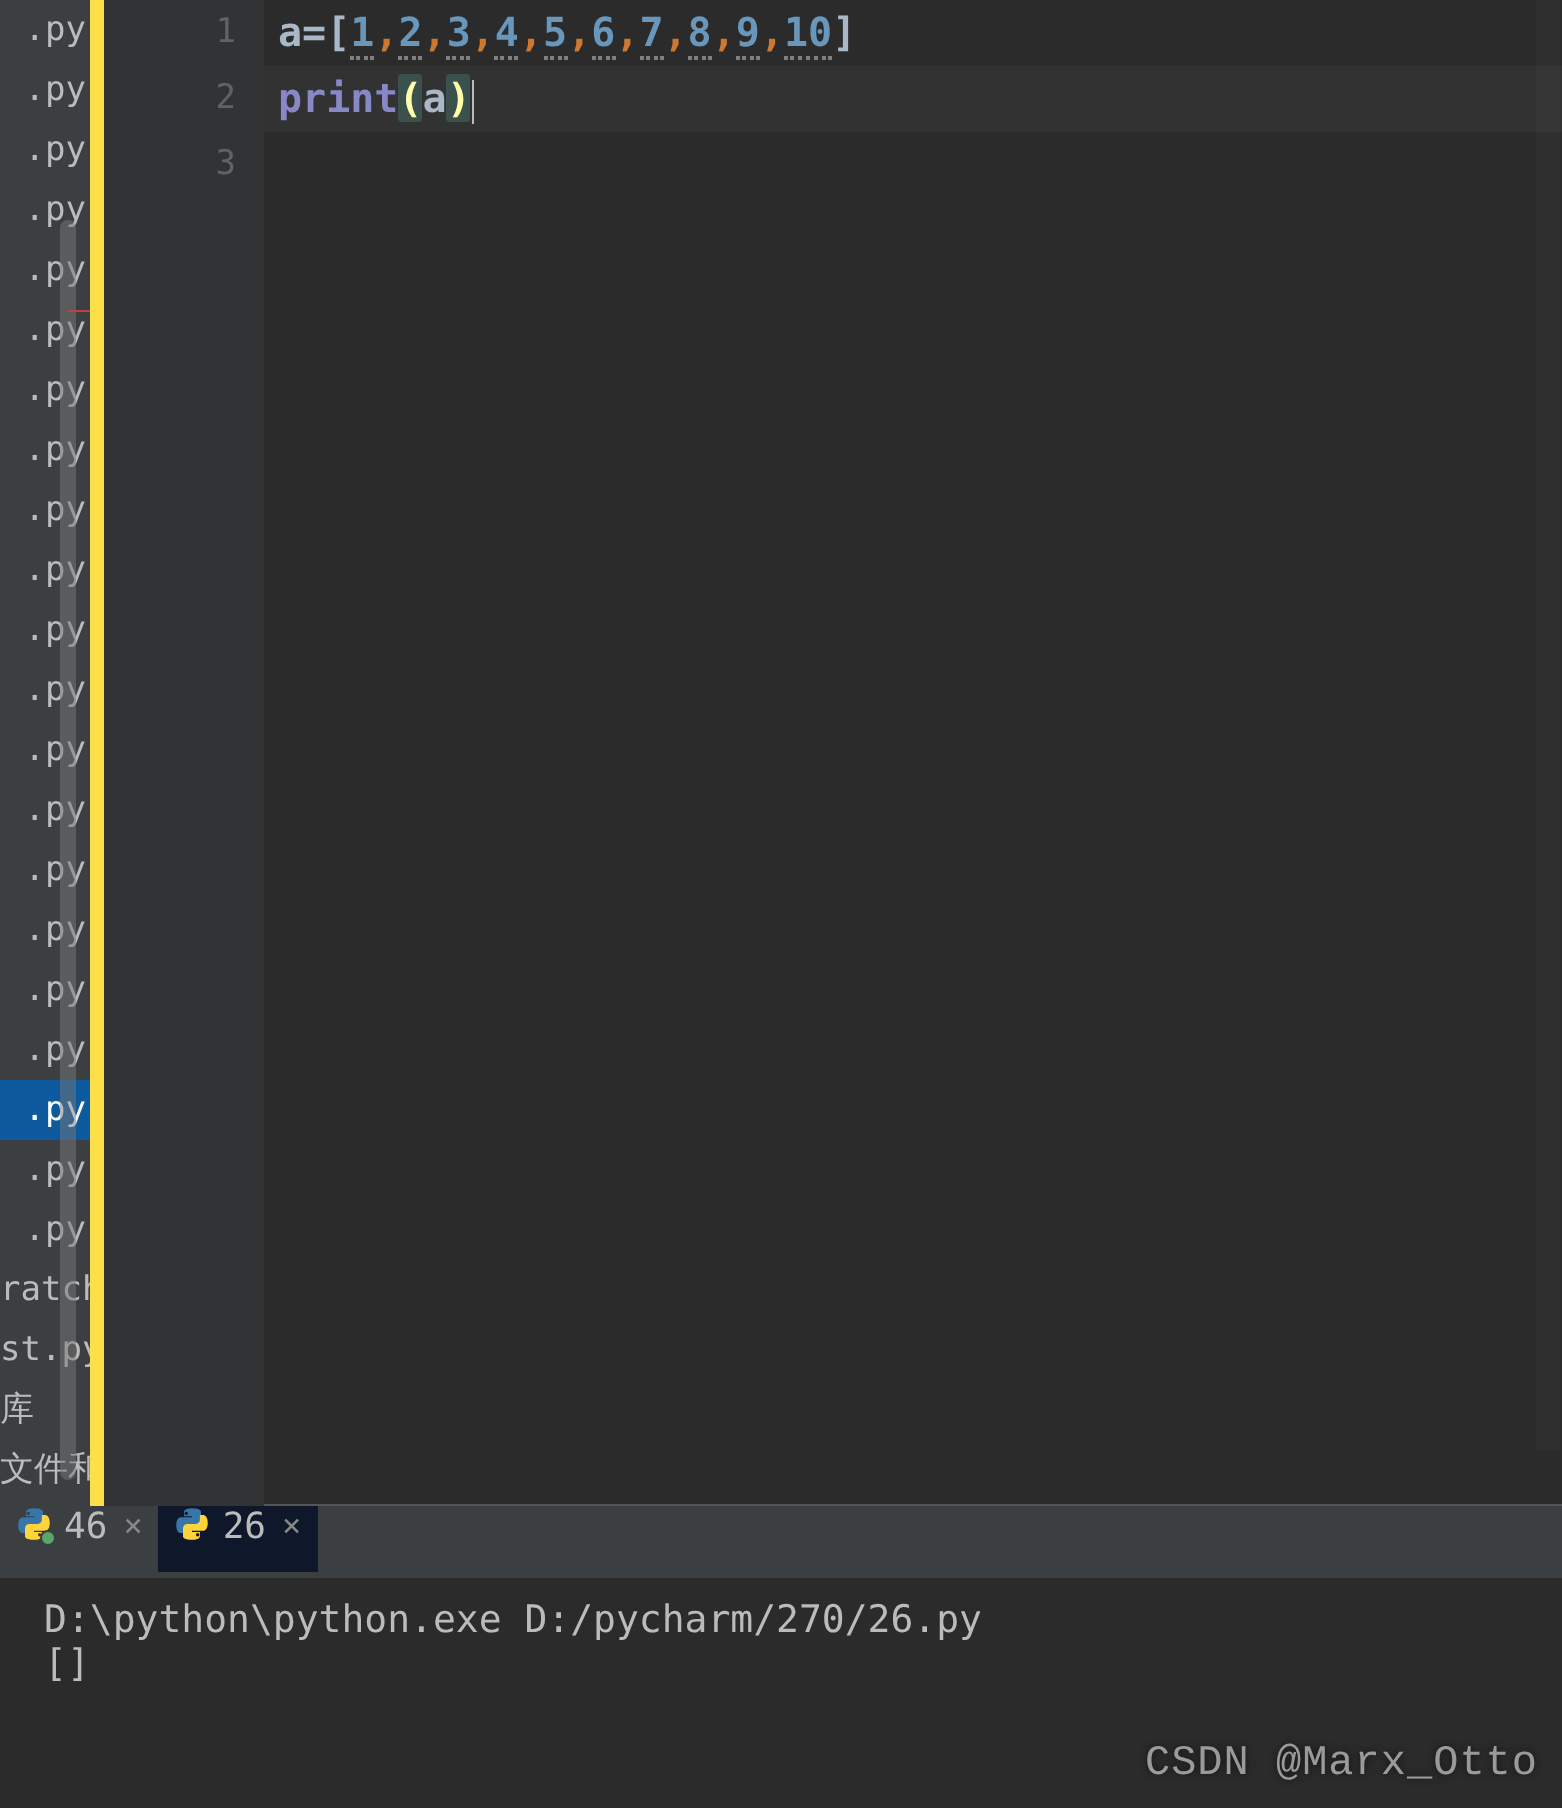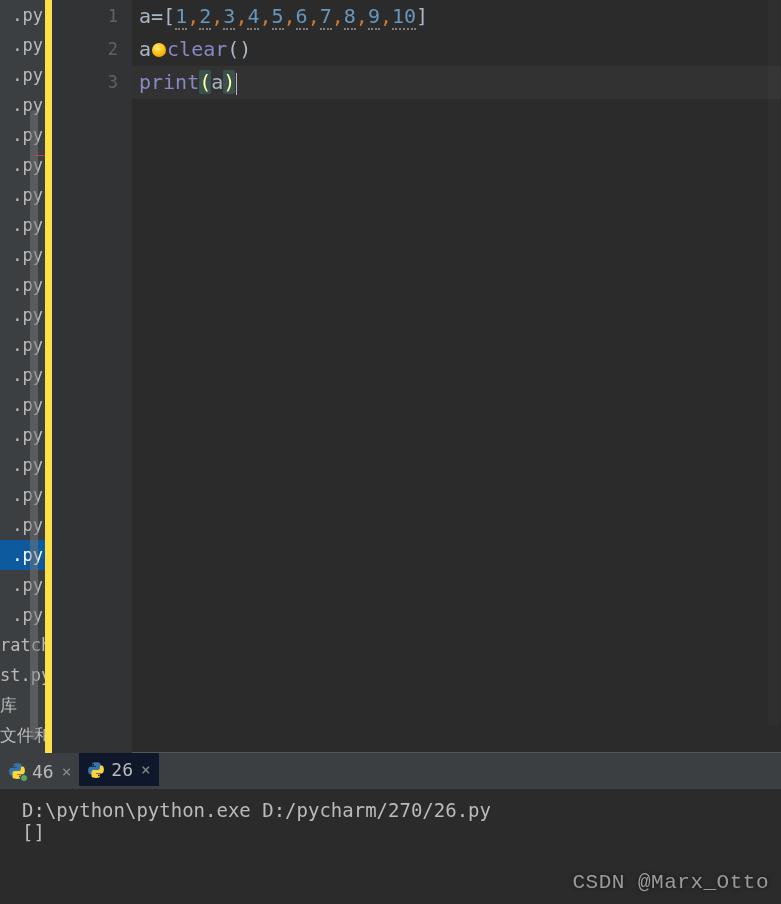--- a/index.html
+++ b/index.html
@@ -95,20 +95,21 @@
   position: relative;
   border-bottom: 1px solid #555;
 }
 .code-line {
   height: 33px;
   line-height: 33px;
   padding-left: 7px;
   white-space: pre;
   font-size: 20px;
   position: relative;
+  font-weight: bold;
 }
 .code-line.current {
   background: #323232;
 }
 .tk-var { color: #a9b7c6; }
 .tk-op  { color: #a9b7c6; }
 .tk-brk { color: #a9b7c6; }
 .tk-brk-match { background: #3b514d; color: #ffffa8; border-radius: 2px; }
 .tk-num { color: #6897bb; border-bottom: 2px dotted #808080; }
 .tk-comma { color: #cc7832; }
@@ -147,21 +148,20 @@
 }
 .run-tabs {
   height: 36px;
   background: #3c3f41;
   display: flex;
   align-items: stretch;
   border-bottom: none;
 }
 .run-tab {
   display: flex;
-  align-items: center;
   padding: 0 8px 0 8px;
   font-size: 18px;
   color: #bbb;
   cursor: pointer;
   gap: 6px;
 }
 .run-tab.active {
   background: #0f172a;
   border-bottom: 3px solid #3c3f41;
 }
@@ -241,21 +241,20 @@
   </div>
 
   <div class="editor-region">
     <div class="gutter">
       <div class="gutter-line">1</div>
       <div class="gutter-line">2</div>
       <div class="gutter-line">3</div>
     </div>
     <div class="code-area">
       <div class="code-line"><span class="tk-var">a</span><span class="tk-op">=</span><span class="tk-brk">[</span><span class="tk-num">1</span><span class="tk-comma">,</span><span class="tk-num">2</span><span class="tk-comma">,</span><span class="tk-num">3</span><span class="tk-comma">,</span><span class="tk-num">4</span><span class="tk-comma">,</span><span class="tk-num">5</span><span class="tk-comma">,</span><span class="tk-num">6</span><span class="tk-comma">,</span><span class="tk-num">7</span><span class="tk-comma">,</span><span class="tk-num">8</span><span class="tk-comma">,</span><span class="tk-num">9</span><span class="tk-comma">,</span><span class="tk-num">10</span><span class="tk-brk">]</span></div>
-      <div class="code-line"><span class="tk-var">a</span><span class="bulb"></span><span class="tk-fn">clear</span><span class="tk-pr">()</span></div>
       <div class="code-line current"><span class="tk-fn">print</span><span class="tk-brk-match">(</span><span class="tk-var">a</span><span class="tk-brk-match">)</span><span class="cursor-caret"></span></div>
       <div class="editor-vscroll"></div>
     </div>
   </div>
 </div>
 
 <div class="run-section">
   <div class="run-tabs">
     <div class="run-tab">
       <span class="py-icon">

